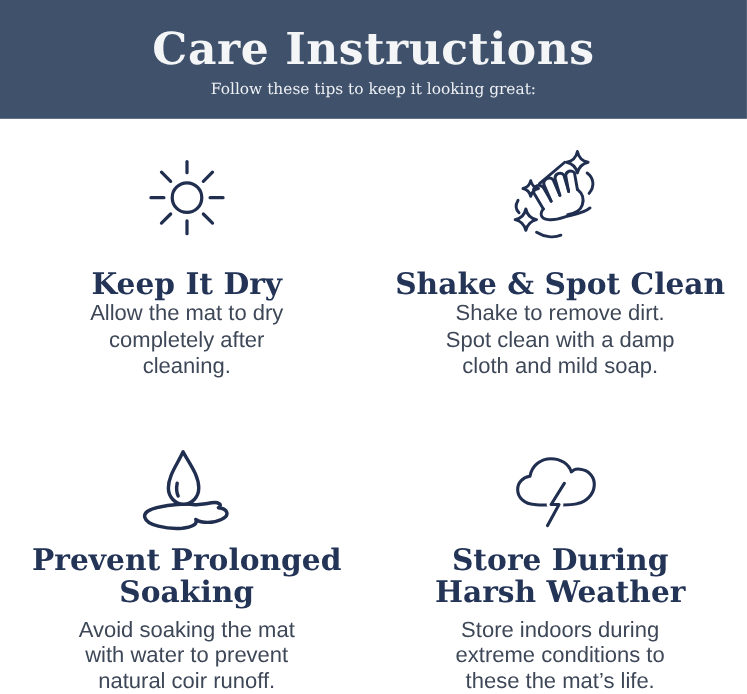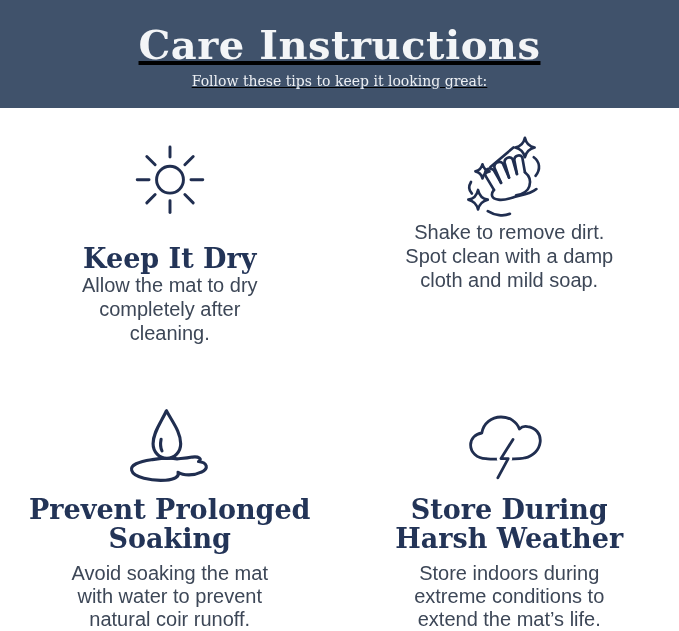--- a/index.html
+++ b/index.html
@@ -13,21 +13,20 @@
 
   
   .header {
     height: 108px;
     background: #40526B;
     display: flex;
     flex-direction: column;
     align-items: center;
     justify-content: center;
     padding-top: 2px;
-    text-decoration: underline;
   }
   .header h1 {
     font-family: "DejaVu Serif", "Liberation Serif", serif;
     font-weight: 700;
     font-size: 40px;
     line-height: 46px;
     letter-spacing: 0.5px;
     color: #F3F5F7;
   }
   .header .subtitle {
@@ -138,20 +137,21 @@
             <path d="M41,53 L34,37 A5.5,5.5 0 0 1 43,31 L50,47"></path>
             <path d="M50,47 L45,30 A5.2,5.2 0 0 1 54,26 L59,43"></path>
             <path d="M59,43 L56,27 A5,5 0 0 1 65,24 L68,41"></path>
 
             <path d="M68,41 C73,45 75,51 73,57 C71,63 65,66 58,67"></path>
 
             <path d="M33,61 C29,66 30,71 38,72 C45,73 50,71 56,69 C63,67 74,66 81,60"></path>
           </g>
         </svg>
       </div>
+      <h2>Shake &amp; Spot Clean</h2>
       <p>Shake to remove dirt.
 Spot clean with a damp
 cloth and mild soap.</p>
     </div>
 
     <div class="tip">
       <div class="icon-box">
         <svg width="98" height="77" viewBox="0 0 110 86">
           <g class="ic">
 
@@ -177,17 +177,17 @@
           <path class="ic" d="M26,62 C15,62 7,54 7,45 C7,37 13,31 21,30 C23,18 33,10 45,10 C56,10 65,16 68,25 C70,23 74,21 78,22 C88,23 95,31 94,41 C93,51 85,59 75,61 C70,63 31,63 26,62"></path>
 
           <path class="ic-mask" d="M60,38 L45,62 L54,62 L41,86"></path>
           <path class="ic" d="M60,38 L45,62 L54,62 L41,86"></path>
         </svg>
       </div>
       <h2>Store During
 Harsh Weather</h2>
       <p>Store indoors during
 extreme conditions to
-extend the mat’s life.</p>
+these the mat’s life.</p>
     </div>
 
   </div>
 </div>
 
 </body></html>

